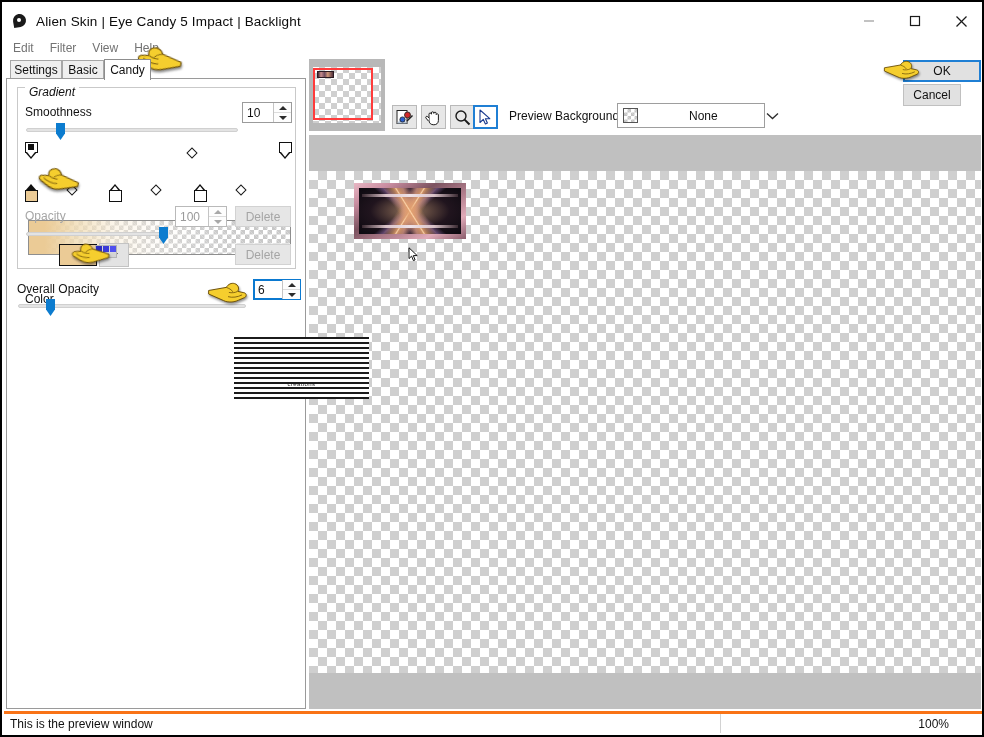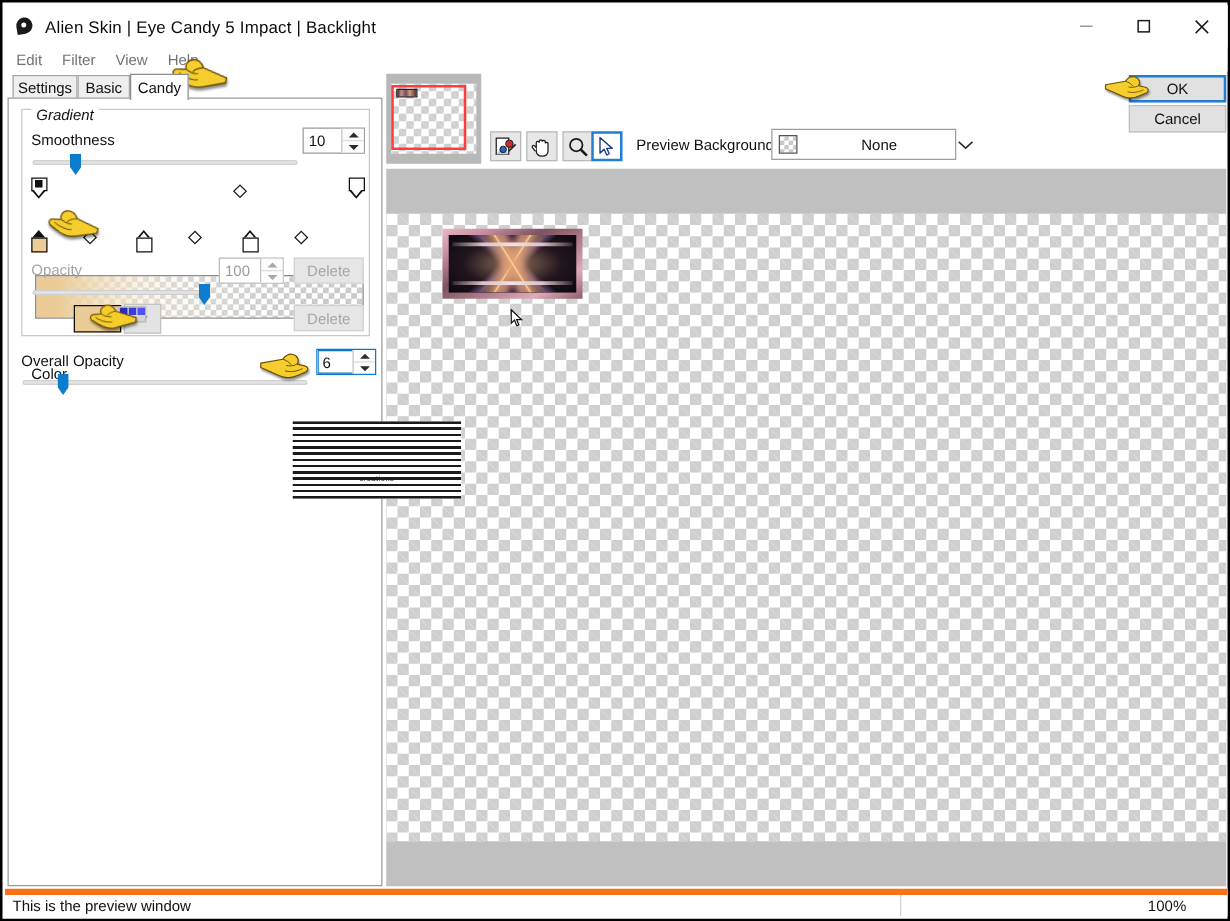--- a/index.html
+++ b/index.html
@@ -272,21 +272,21 @@
     width:24px;display:flex;align-items:center;justify-content:center;flex:none;
   }
 
   
   #okbtn{
     position:absolute;left:901px;top:58px;width:78px;height:22px;
     background:#e1e1e1;border:2px solid #1f7fd4;box-sizing:border-box;
     display:flex;align-items:center;justify-content:center;font-size:12px;color:#111;
   }
   #cancelbtn{
-    position:absolute;left:901px;top:82px;width:78px;height:22px;
+    position:absolute;left:901px;top:82px;width:58px;height:22px;
     background:#e1e1e1;border:1px solid #c0c0c0;box-sizing:border-box;
     display:flex;align-items:center;justify-content:center;font-size:12px;color:#111;
   }
 
   
   #canvaswrap{
     position:absolute;left:307px;top:133px;width:672px;height:574px;
     background:#c0c0c0;overflow:hidden;
   }
   #canvaschk{
@@ -356,21 +356,21 @@
     color:#111;letter-spacing:-.5px;
   }
   #watermark .sub{
     position:absolute;left:0;top:44px;width:135px;text-align:center;
     font-size:6px;color:#1a1a1a;letter-spacing:.4px;
   }
 
   
   #statusbar{
     position:absolute;left:2px;bottom:2px;width:980px;height:22px;
-    background:#ffffff;border-top:5px solid #f97316;box-sizing:border-box;
+    background:#ffffff;border-top:3px solid #f97316;box-sizing:border-box;
     display:flex;align-items:center;
   }
   #status-msg{margin-left:6px;font-size:12px;color:#111;}
   #status-sep{position:absolute;left:716px;top:0;bottom:0;width:1px;background:#d2d2d2;}
   #status-zoom{position:absolute;right:35px;font-size:12px;color:#111;}
 
   
   .hand{position:absolute;width:48px;height:30px;pointer-events:none;}
   .hand svg{display:block;filter:drop-shadow(1.5px 2px 1px rgba(0,0,0,.45));}
 </style>

